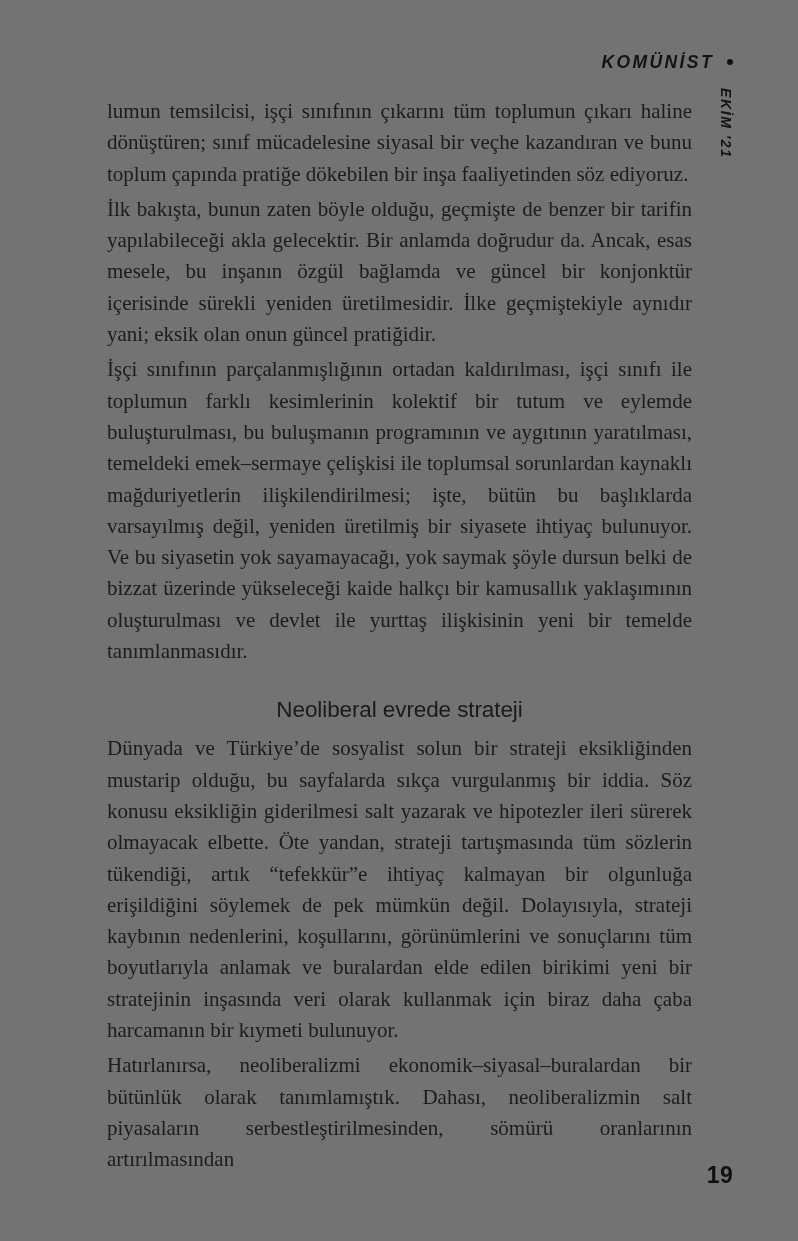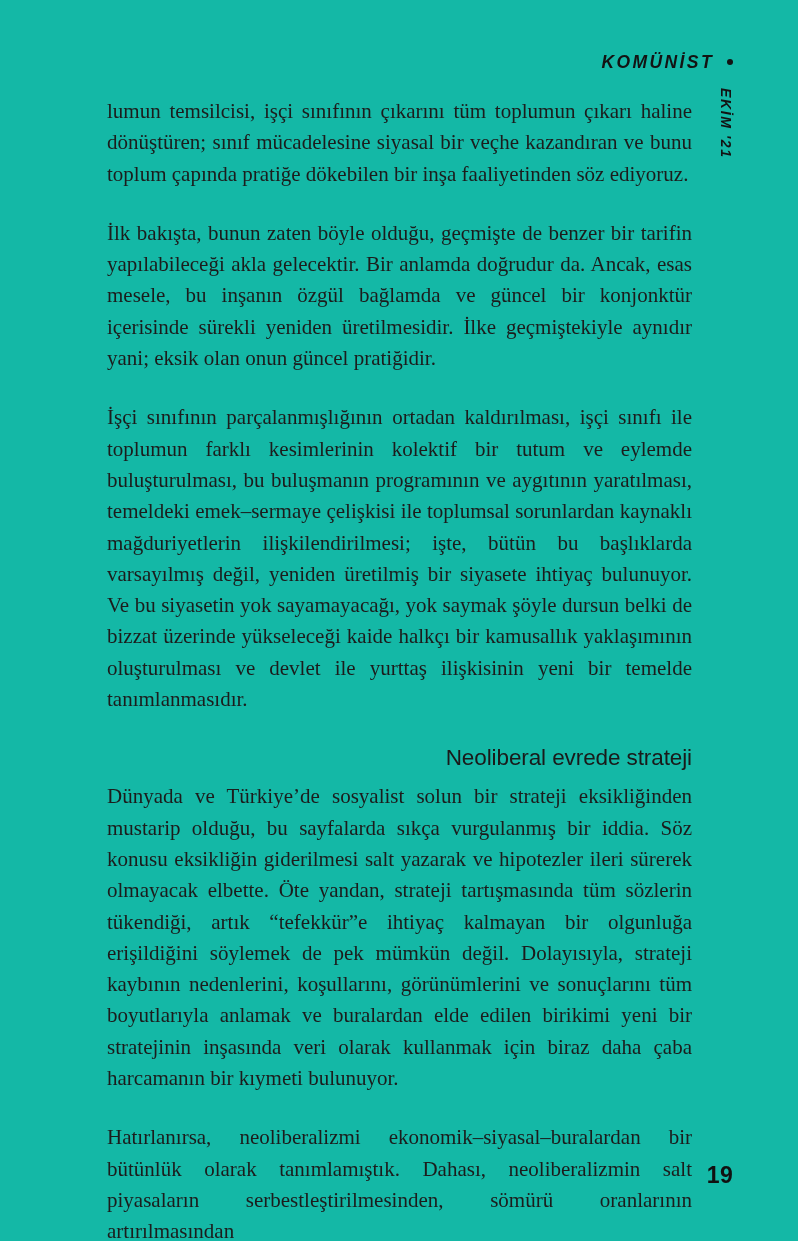--- a/index.html
+++ b/index.html
@@ -11,21 +11,21 @@
   body {
     font-family: "Liberation Serif", "DejaVu Serif", serif;
     color: #1a1a1a;
     -webkit-font-smoothing: antialiased;
   }
 
   .page {
     position: relative;
     width: 798px;
     height: 1241px;
-    background: #14b8a6;
+    background: #737373;
     overflow: hidden;
     box-sizing: border-box;
   }
 
   
   .running-head {
     position: absolute;
     top: 52px;
     right: 65px;
     display: flex;
@@ -84,32 +84,32 @@
   .body-paragraph {
     margin: 0 0 0 0;
     font-size: 21px;
     line-height: 31.3px;
     text-align: justify;
     text-justify: inter-word;
     hyphens: none;
     color: #1c1c1c;
   }
   .body-paragraph + .body-paragraph {
-    margin-top: 28px;
+    margin-top: 4px;
   }
 
   .section-heading {
     margin: 28px 0 3px 0;
     font-family: "Liberation Sans", "DejaVu Sans", sans-serif;
     font-weight: normal;
     font-size: 22.5px;
     line-height: 30px;
     letter-spacing: -0.1px;
     color: #1a1a1a;
-    text-align: right;
+    text-align: center;
   }
   .section-heading + .body-paragraph {
     margin-top: 8px;
   }
 
   
   .folio {
     position: absolute;
     right: 65px;
     bottom: 52px;

